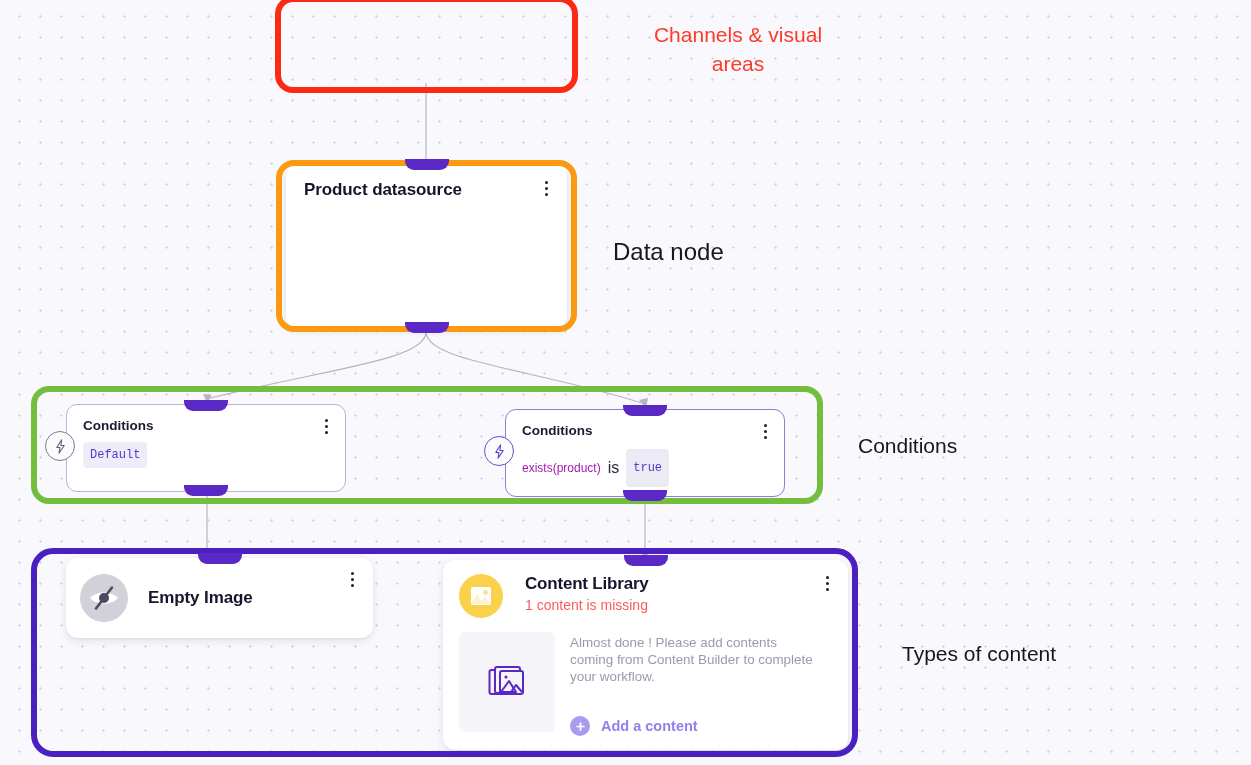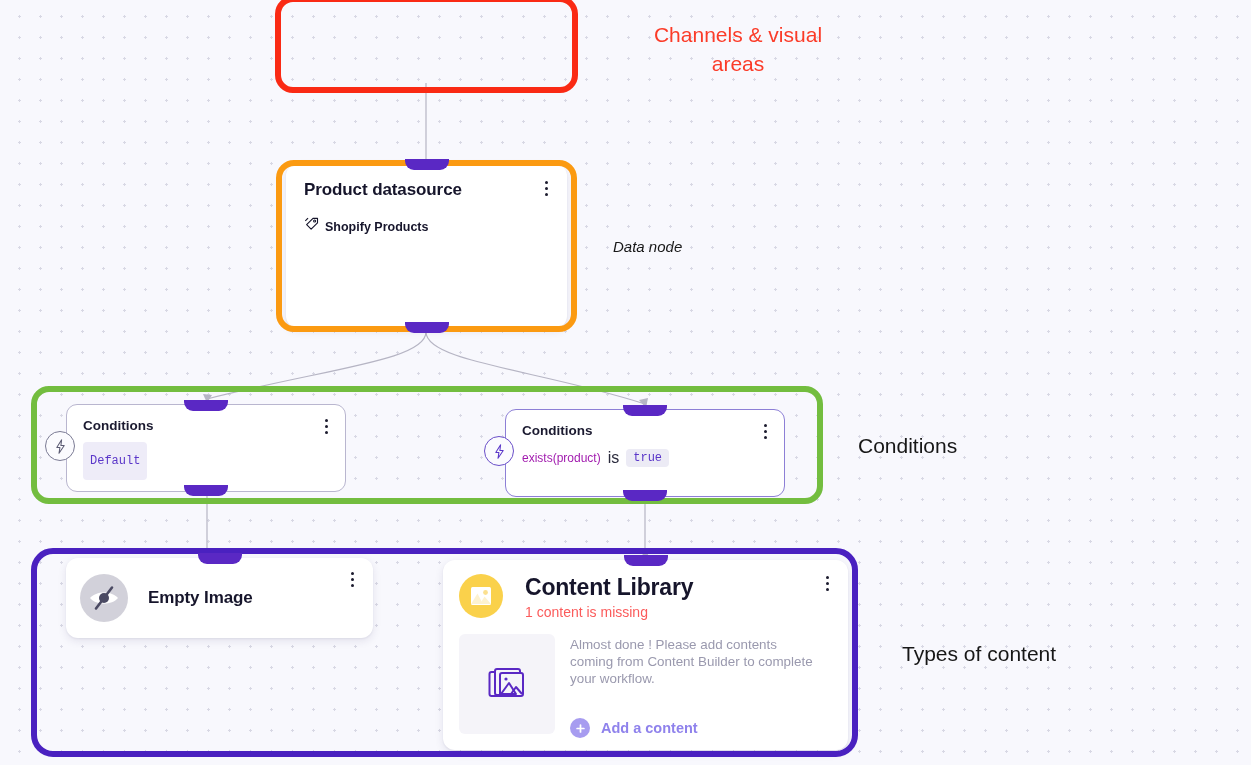--- a/index.html
+++ b/index.html
@@ -68,60 +68,60 @@
   .bolt-badge {
     position: absolute; left: -22px; top: 26px;
     width: 30px; height: 30px; border-radius: 50%;
     background: #fbfbfe; border: 1px solid #7b7b94;
     display:flex; align-items:center; justify-content:center;
     z-index: 6;
   }
   #cond-right .bolt-badge { border-color:#6a4fc9; }
   .chip {
     display:inline-block; margin-top: 9px;
-    padding: 12px 7px; border-radius: 4px;
+    padding: 6px 7px; border-radius: 4px;
     background: #eeecf8; color: #5a36c9;
     font-family: "Liberation Mono", monospace; font-size: 12px;
   }
   .expr-row { margin-top: 11px; display:flex; align-items:center; gap: 7px; }
   .expr-field { color: #a21caf; font-size: 12px; }
   .expr-op { color: #2a2a3c; font-size: 16px; text-align: right; }
-  .expr-val { background: #ecebf5; color: #5a36c9; font-family: "Liberation Mono", monospace; font-size: 12px; padding: 2px 7px; border-radius: 4px; }
+  .expr-val { background: #ecebf5; color: #5a36c9; font-family: "Liberation Mono", monospace; font-size: 12px; padding: 12px 7px; border-radius: 4px; }
 
   
   #empty-image-node { left: 66px; top: 558px; width: 307px; height: 80px; display:flex; align-items:center; padding-left: 14px; }
   .grey-circle { background: #d2d1da; }
   #empty-image-node .node-title { margin-left: 20px; font-size: 17px; }
 
   
   #content-library-node { left: 443px; top: 560px; width: 405px; height: 190px; padding: 14px 16px; }
   .cl-header { display:flex; align-items:flex-start; }
   .yellow-circle { background: #fad14b; width: 44px; height: 44px; }
   .cl-head-texts { margin-left: 22px; }
-  .cl-title { font-size: 23px; font-weight: 700; color: #16152b; letter-spacing:-0.2px; }
+  .cl-title { font-size: 17px; font-weight: 700; color: #16152b; letter-spacing:-0.2px; }
   .cl-missing { font-size: 14px; color: #fb5b5b; margin-top: 3px; }
   .cl-body { display:flex; margin-top: 14px; }
   .cl-thumb { width: 96px; height: 100px; background: #f5f4f9; border-radius: 6px; display:flex; align-items:center; justify-content:center; flex:0 0 auto; }
   .cl-right { margin-left: 15px; padding-top: 2px; }
   .cl-desc { font-size: 13.4px; line-height: 17px; color: #9a99ae; width: 250px; }
   .cl-add { display:flex; align-items:center; gap: 11px; margin-top: 31px; }
   .plus-circle { width: 20px; height: 20px; border-radius: 50%; background: #a79cf0; display:flex; align-items:center; justify-content:center; }
   .cl-add-label { color: #8f82ec; font-weight: 700; font-size: 14.5px; }
 
   
   .frame { position: absolute; border-radius: 18px; pointer-events: none; }
   #frame-channels { left: 275px;  top: -4px;  width: 303px; height: 97px;  border: 6px solid #fa2a14; }
   #frame-data     { left: 276px;  top: 160px; width: 301px; height: 172px; border: 6px solid #fb9a11; }
   #frame-cond     { left: 31px;   top: 386px; width: 792px; height: 118px; border: 6px solid #73bd3f; }
   #frame-content  { left: 31px;   top: 548px; width: 827px; height: 209px; border: 6px solid #4a21c0; border-radius: 22px; }
 
   
   .anno { position: absolute; color: #171717; }
   #anno-channels { left: 638px; top: 20px;  width: 200px; text-align:center; color:#fb3b28; font-size: 21px; line-height: 29px; }
-  #anno-data     { left: 613px; top: 238px; font-size: 15px; font-style: italic; }
+  #anno-data     { left: 613px; top: 238px; font-size: 24px; }
   #anno-cond     { left: 858px; top: 434px; font-size: 21px; }
   #anno-content  { left: 902px; top: 642px; font-size: 21px; }
 </style>
 </head>
 <body>
 
 <div id="canvas">
 
   <svg id="edges" viewBox="0 0 1251 765">
 
@@ -137,30 +137,20 @@
     <polygon points="207,558 203,549 212,549" fill="#b6b5c4"></polygon>
 
     <path d="M645,497 L645,556" stroke="#b6b5c4" stroke-width="1.2" fill="none"></path>
     <polygon points="645,560 641,551 650,551" fill="#b6b5c4"></polygon>
   </svg>
 
 
   <div class="node" id="datasource-node">
     <div class="handle top"></div>
     <div class="node-title">Product datasource</div>
-    <div class="ds-row">
-      <span>
-        <svg width="15" height="15" viewBox="0 0 16 16">
-          <path d="M9.6 1.4 L14.4 1.4 L14.4 6.2 L7.6 13 L2.8 8.2 Z" fill="none" stroke="#16152b" stroke-width="1.2" stroke-linejoin="round"></path>
-          <circle cx="11.3" cy="4.3" r="1.1" fill="none" stroke="#16152b" stroke-width="1.1"></circle>
-          <path d="M4.3 1.2 L1.4 4.1" stroke="#16152b" stroke-width="1.2"></path>
-        </svg>
-      </span>
-      <span class="ds-label">Shopify Products</span>
-    </div>
     <div class="kebab" style="right:14px; top:15px;">
         <i></i>
         <i></i>
         <i></i>
       </div>
     <div class="handle bottom"></div>
   </div>
 
   <div class="node cond-node" id="cond-left">
     <div class="handle top"></div>

